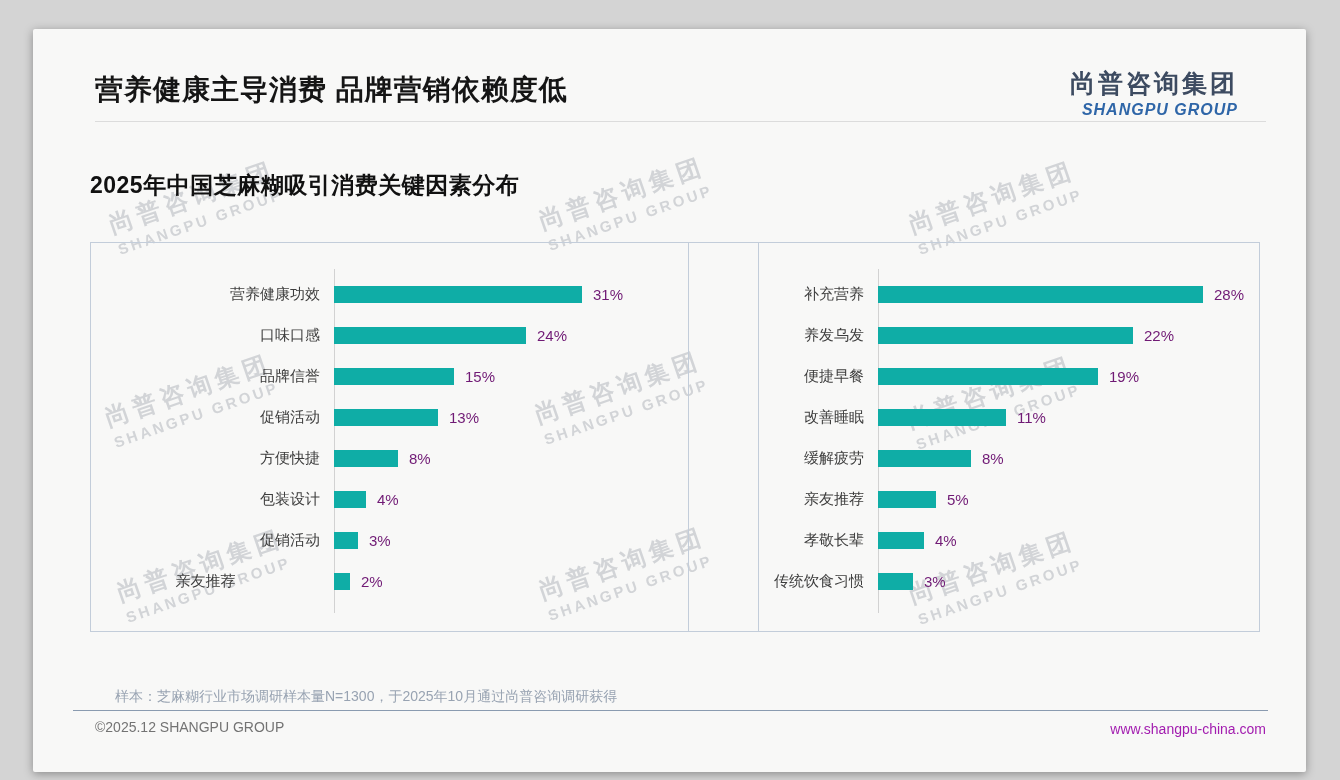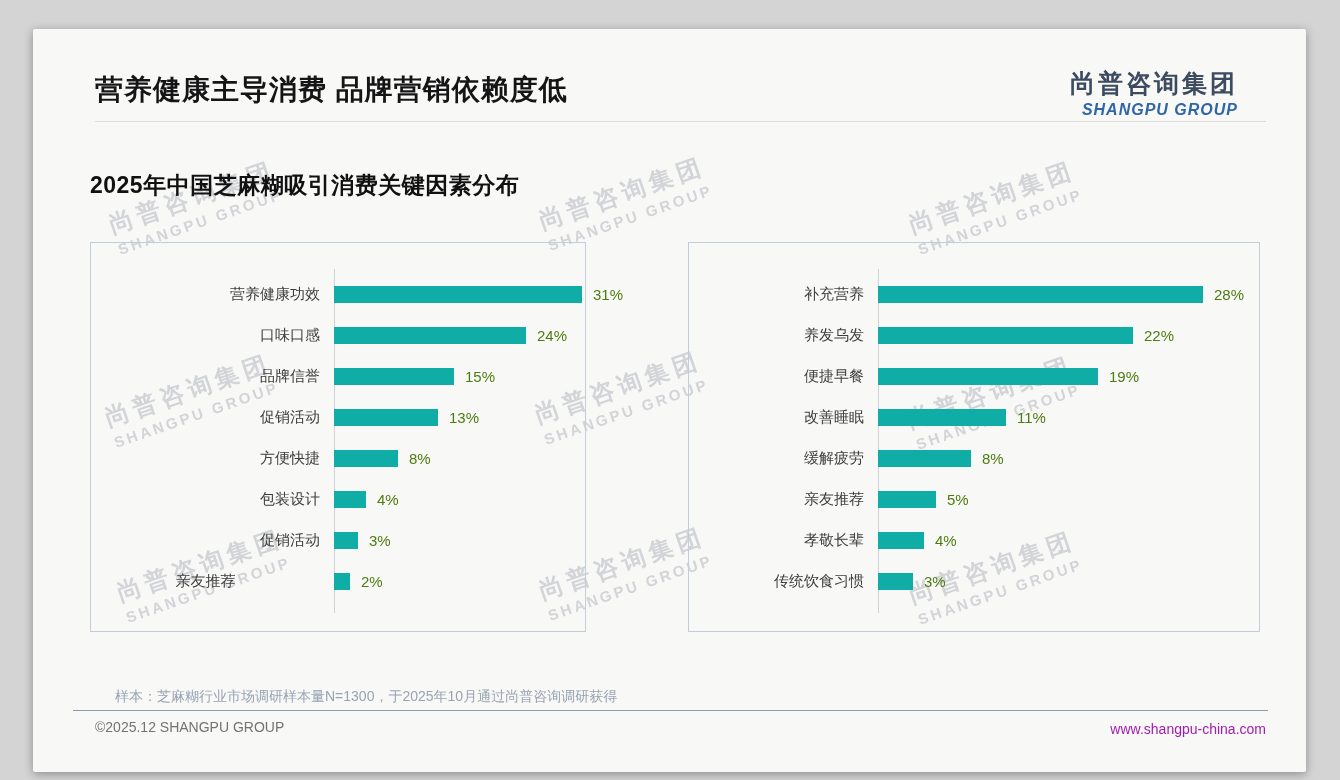--- a/index.html
+++ b/index.html
@@ -37,32 +37,32 @@
     position:absolute; top:141px; text-align:left;
     font-size:23px; font-weight:800; color:#111; letter-spacing:0.5px;
   }
   .chart-title.left  { left:57px;  width:582px; }
   .chart-title.right { left:655px; width:572px; }
   
   .panel {
     position:absolute; top:213px; height:390px;
     border:1px solid #c3cdda; background:transparent;
   }
-  .panel.left  { left:57px;  width:496px; }
+  .panel.left  { left:57px;  width:669px; }
   .panel.right { left:655px; width:572px; }
   .axis { position:absolute; top:26px; width:1px; height:344px; background:#d2d2d2; }
   .rows { position:absolute; left:0; right:0; top:31px; }
   .crow { display:flex; align-items:center; height:41px; }
   .clabel {
     text-align:right; padding-right:14px; font-size:15px; color:#3d3d3d;
     white-space:nowrap; flex:0 0 auto;
   }
   .cbars { flex:1; display:flex; align-items:center; height:100%; }
   .bar { height:17px; }
-  .vlabel { font-size:15px; color:#4d7c0f; margin-left:11px; white-space:nowrap; }
+  .vlabel { font-size:15px; color:#701a75; margin-left:11px; white-space:nowrap; }
   
   .note { position:absolute; left:82px; top:659px; font-size:14px; color:#98a3b2; }
   .footer-line { position:absolute; left:40px; right:38px; top:681px; height:1px; background:#8a9bb0; }
   .copyright { position:absolute; left:62px; top:690px; font-size:14px; color:#737373; }
   .website  { position:absolute; right:40px; top:692px; font-size:14px; color:#a21caf; }
 </style>
 </head>
 <body>
 
 <div class="slide">

